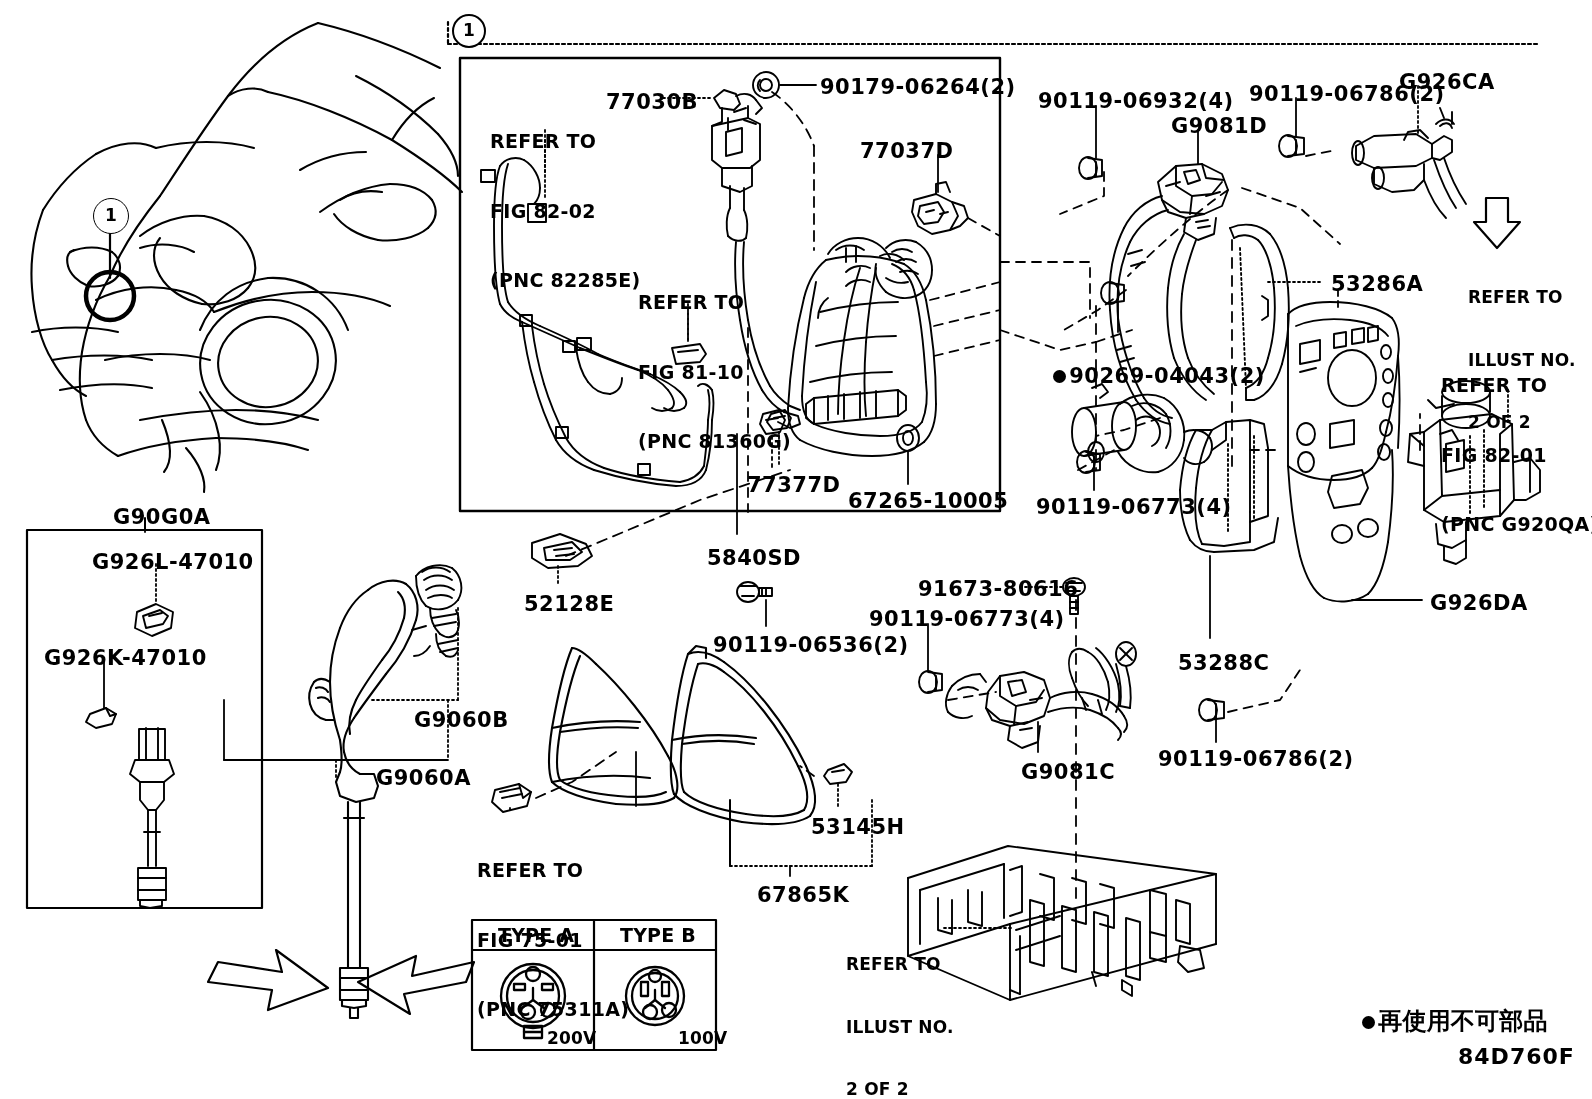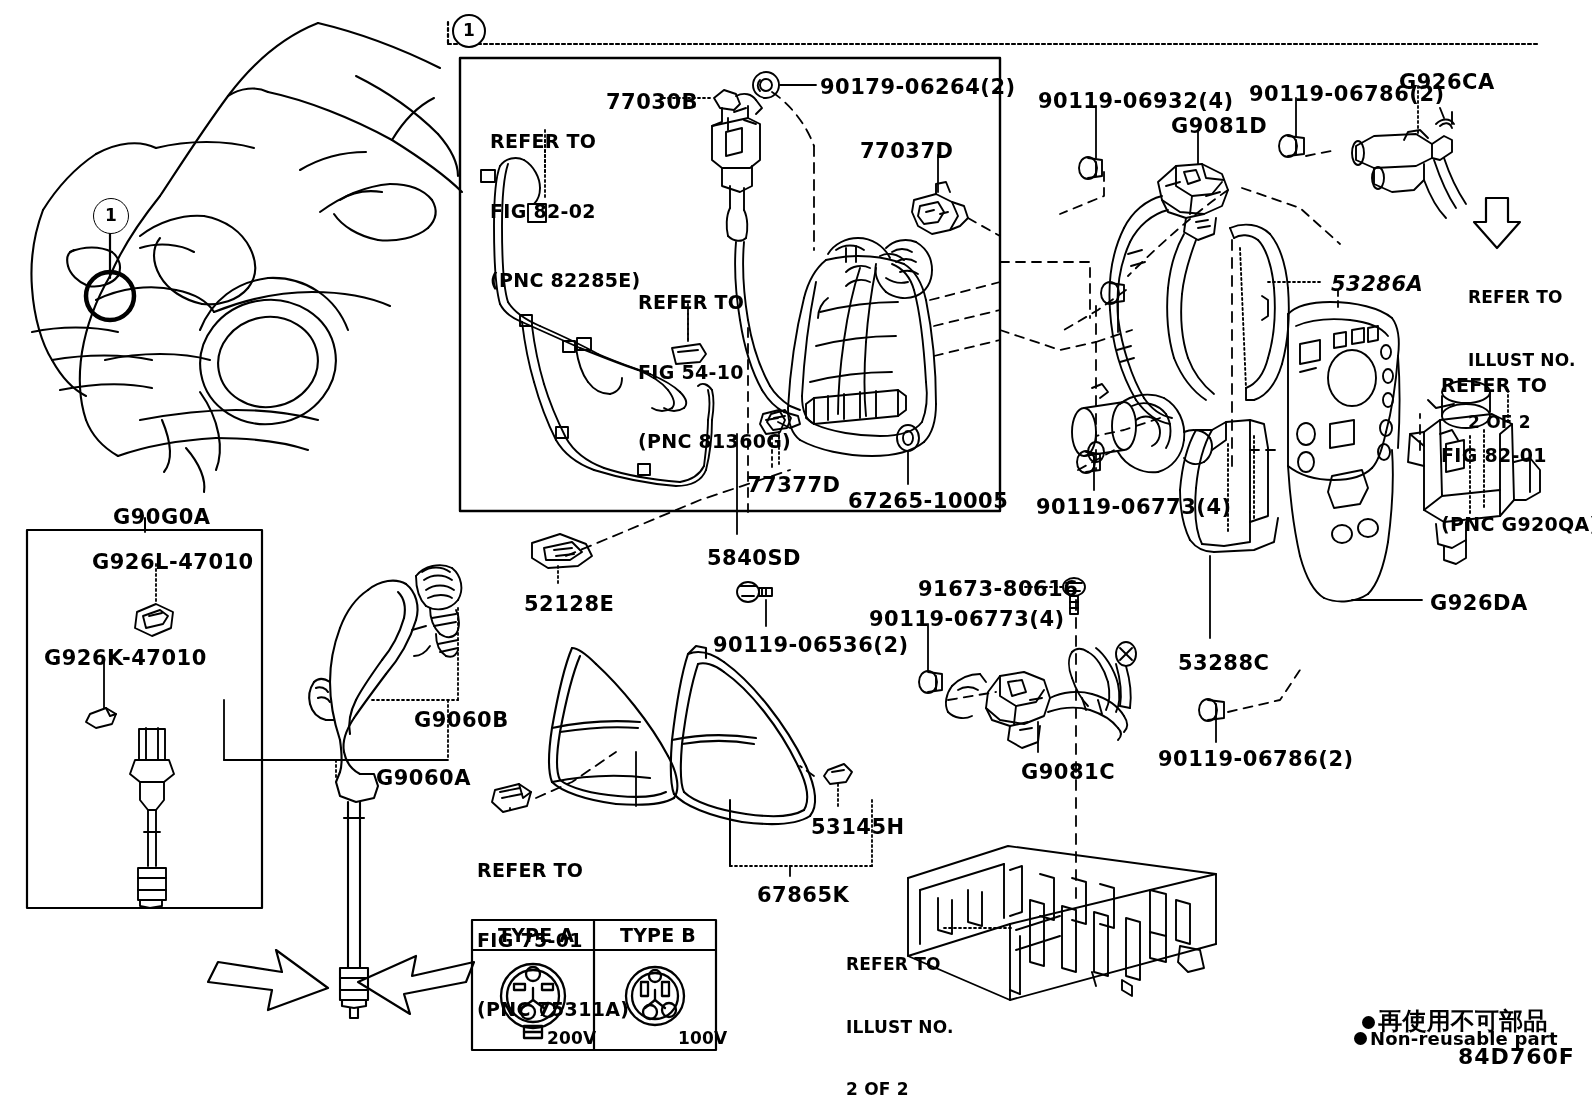--- a/index.html
+++ b/index.html
@@ -862,45 +862,48 @@
   <div class="lbl refer" style="left:490px;top:84px;">
     <div>REFER TO</div>
     <div>FIG 82-02</div>
     <div>(PNC 82285E)</div>
   </div>
   <div class="lbl p-num" style="left:606px;top:90px;">77030B</div>
   <div class="lbl p-num" style="left:820px;top:75px;">90179-06264(2)</div>
   <div class="lbl p-num" style="left:860px;top:139px;">77037D</div>
   <div class="lbl refer" style="left:638px;top:245px;">
     <div>REFER TO</div>
-    <div>FIG 54-10</div>
+    <div>FIG 81-10</div>
     <div>(PNC 81360G)</div>
   </div>
   <div class="lbl p-num" style="left:747px;top:473px;">77377D</div>
   <div class="lbl p-num" style="left:848px;top:489px;">67265-10005</div>
 
   <div class="lbl p-num" style="left:1038px;top:89px;">90119-06932(4)</div>
   <div class="lbl p-num" style="left:1171px;top:114px;">G9081D</div>
   <div class="lbl p-num" style="left:1249px;top:82px;">90119-06786(2)</div>
   <div class="lbl p-num" style="left:1399px;top:70px;">G926CA</div>
 
   <div class="lbl refer2" style="left:1468px;top:246px;">
     <div>REFER TO</div>
     <div>ILLUST NO.</div>
     <div>2 OF 2</div>
   </div>
 
-  <div class="lbl p-num" style="left:1331px;top:272px;font-style:italic;">53286A</div>
+  <div class="lbl p-num" style="left:1331px;top:272px;">53286A</div>
 
   <div class="lbl refer" style="left:1441px;top:328px;">
     <div>REFER TO</div>
     <div>FIG 82-01</div>
     <div>(PNC G920QA)</div>
   </div>
 
+  <div class="lbl p-num" style="left:1022px;top:338px;">
+    <span class="bullet"></span><span>90269-04043(2)</span>
+  </div>
 
   <div class="lbl p-num" style="left:1036px;top:495px;">90119-06773(4)</div>
   <div class="lbl p-num" style="left:1430px;top:591px;">G926DA</div>
   <div class="lbl p-num" style="left:1178px;top:651px;">53288C</div>
   <div class="lbl p-num" style="left:918px;top:577px;">91673-80616</div>
   <div class="lbl p-num" style="left:869px;top:607px;">90119-06773(4)</div>
   <div class="lbl p-num" style="left:1021px;top:760px;">G9081C</div>
   <div class="lbl p-num" style="left:1158px;top:747px;">90119-06786(2)</div>
   <div class="lbl p-num" style="left:707px;top:546px;">5840SD</div>
   <div class="lbl p-num" style="left:524px;top:592px;">52128E</div>
@@ -929,19 +932,16 @@
   <div class="lbl p-num" style="left:376px;top:766px;">G9060A</div>
 
   <div class="lbl tbl-head" style="left:498px;top:924px;">TYPE A</div>
   <div class="lbl tbl-head" style="left:620px;top:924px;">TYPE B</div>
   <div class="lbl volt" style="left:547px;top:1028px;">200V</div>
   <div class="lbl volt" style="left:678px;top:1028px;">100V</div>
 
   <div class="lbl legend-jp" style="left:1328px;top:978px;">
     <span class="bullet"></span><span>再使用不可部品</span>
   </div>
-  <div class="lbl legend-txt" style="left:1328px;top:1006px;">
-    <span class="bullet"></span><span>Non-reusable part</span>
-  </div>
 
   <div class="lbl code" style="left:1458px;top:1044px;">84D760F</div>
 
 </div>
 
 </body></html>

